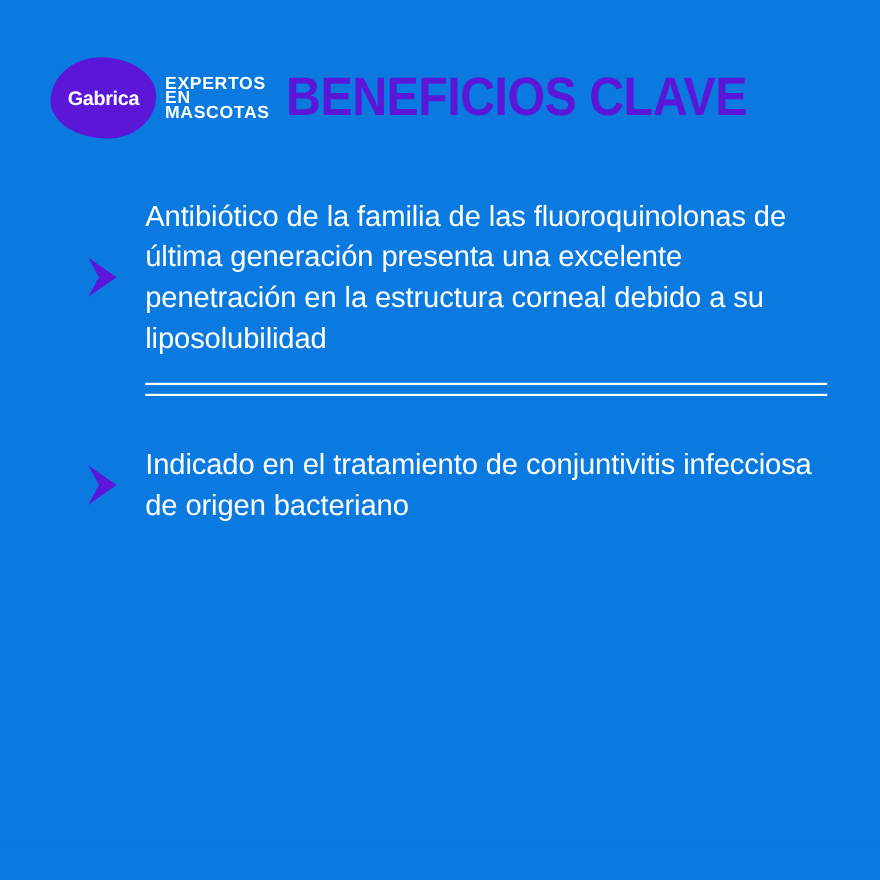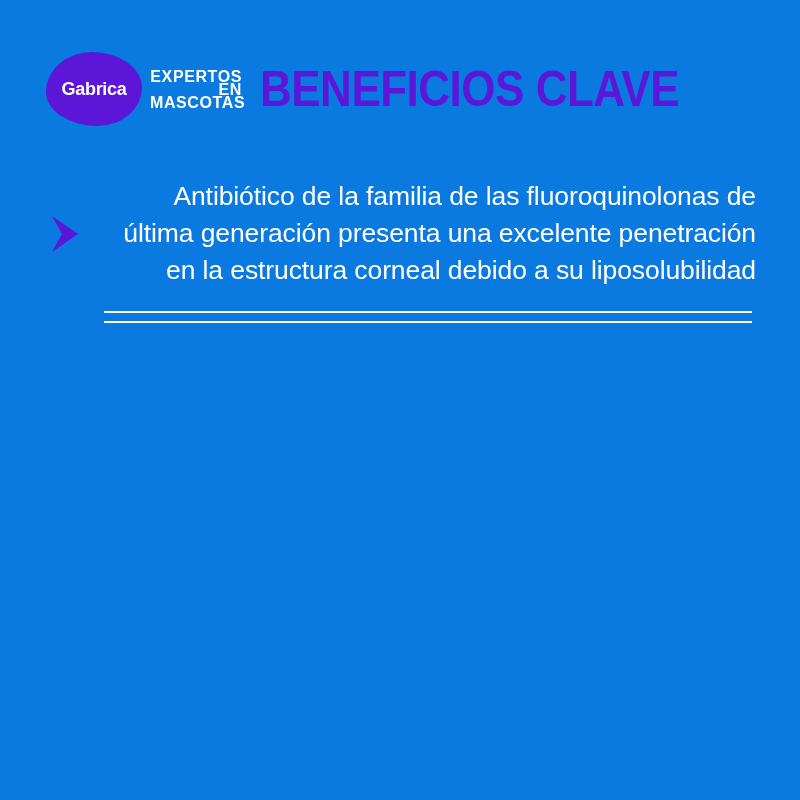--- a/index.html
+++ b/index.html
@@ -12,21 +12,20 @@
     background: #0a7ae0;
     font-family: "Liberation Sans", sans-serif;
     overflow: hidden;
   }
   .page {
     position: relative;
     width: 800px;
     height: 766px;
     background: #0a7ae0;
     box-sizing: border-box;
-    text-align: right;
   }
 
   
   .header {
     display: flex;
     align-items: center;
     padding: 52px 40px 0 46px;
     box-sizing: border-box;
   }
   .brand {
@@ -74,20 +73,21 @@
     transform: scaleY(1.12);
     transform-origin: left center;
   }
 
   
   .benefits {
     position: relative;
     margin-top: 42px;
     padding: 0 44px 0 44px;
     box-sizing: border-box;
+    margin-left: 28px;
   }
   .benefit {
     display: flex;
     align-items: center;
     position: relative;
     padding: 10px 0 14px 0;
   }
   .benefit .arrow {
     flex: 0 0 auto;
     width: 46px;
@@ -143,15 +143,23 @@
       <span class="text">Antibiótico de la familia de las fluoroquinolonas de última generación presenta una excelente penetración en la estructura corneal debido a su liposolubilidad</span>
     </div>
 
     <hr class="divider">
 
 
     <hr class="divider">
 
     <div class="spacer-gap"></div>
 
+    <div class="benefit">
+      <span class="arrow">
+        <svg width="38" height="44" viewBox="0 0 38 44" aria-hidden="true">
+          <path d="M4 4 L30 22 L4 40 L14 22 Z" fill="#5b16d8"></path>
+        </svg>
+      </span>
+      <span class="text">Indicado en el tratamiento de conjuntivitis infecciosa de origen bacteriano</span>
+    </div>
 
   </div>
 </div>
 
 </body></html>

